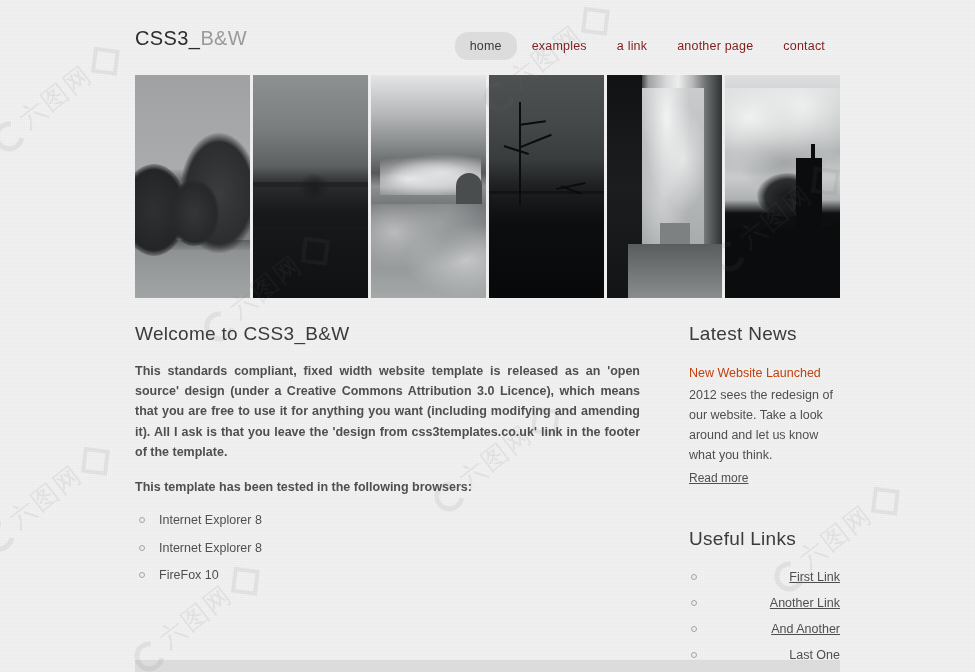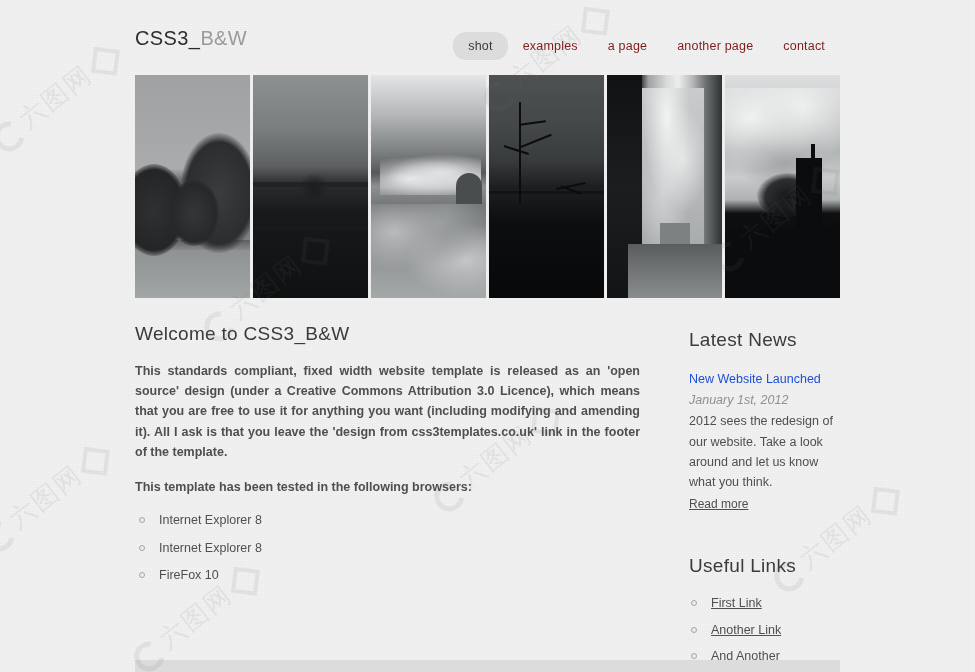--- a/index.html
+++ b/index.html
@@ -182,38 +182,38 @@
   .side { width: 151px; }
 
   h2 {
     font-size: 19px;
     font-weight: 300;
     color: #3b3b3b;
     margin: 0 0 16px 0;
     letter-spacing: 0.3px;
     line-height: 1.1;
   }
-  .side h2 { margin-bottom: 19px; margin-top: 6px; }
+  .side h2 { margin-bottom: 19px; }
   h2.spaced { margin-top: 34px; }
   .side h2.spaced { margin-top: 41px; }
 
   p {
     font-size: 12.5px;
     line-height: 1.62;
     color: #4f4f4f;
     margin: 0 0 15px 0;
   }
   .main p { text-align: justify; font-weight: bold; }
   .side p { text-align: left; margin-bottom: 2px; }
 
   a { color: #4f4f4f; text-decoration: underline; }
 
   .news-title {
     font-size: 12.5px;
-    color: #1d4ed8;
+    color: #c2410c;
     margin: 0;
     line-height: 1.5;
   }
   .news-date {
     font-size: 12.5px;
     color: #8f8f8f;
     font-style: italic;
     margin: 0 0 14px 0;
     line-height: 1.5;
   }
@@ -230,42 +230,42 @@
   }
   li::before {
     content: "";
     position: absolute;
     left: 4px; top: 5px;
     width: 4px; height: 4px;
     border: 1px solid #a5a5a5;
     border-radius: 50%;
     background: #ececec;
   }
-  .side li { margin-bottom: 10px; padding-left: 22px; }
+  .side li { margin-bottom: 10px; padding-left: 22px; text-align: right; }
   .side li::before { left: 2px; }
   .footer-holder {
     position: absolute;
     left: 0; bottom: 0;
     width: 975px; height: 12px;
     display: flex; justify-content: center;
   }
   .footer-holder > div { width: 705px; height: 100%; background: #dcdcdc; }
 </style>
 </head>
 <body>
 
 <div class="wrapper">
 
   <div class="header">
     <div class="logo"><span>CSS3_</span><span class="accent">B&amp;W</span></div>
 
     <div class="nav">
-      <a class="nav-item active" href="#">shot</a>
+      <a class="nav-item active" href="#">home</a>
       <a class="nav-item" href="#">examples</a>
-      <a class="nav-item" href="#">a page</a>
+      <a class="nav-item" href="#">a link</a>
       <a class="nav-item" href="#">another page</a>
       <a class="nav-item" href="#">contact</a>
     </div>
   </div>
 
   <div class="gallery">
     <div class="shot s1">
       <div class="grass"></div>
         <div class="wall"></div>
         <div class="t1"></div>
@@ -320,21 +320,20 @@
         <li>Internet Explorer 8</li>
         <li>Internet Explorer 8</li>
         <li>FireFox 10</li>
 
       </ul>
     </div>
 
     <div class="side">
       <h2>Latest News</h2>
       <p class="news-title">New Website Launched</p>
-      <p class="news-date">January 1st, 2012</p>
       <p>2012 sees the redesign of our website. Take a look around and let us know what you think.</p>
       <a class="readmore" href="#">Read more</a>
 
       <h2 class="spaced">Useful Links</h2>
       <ul>
         <li><a href="#">First Link</a></li>
         <li><a href="#">Another Link</a></li>
         <li><a href="#">And Another</a></li>
         <li><a href="#">Last One</a></li>
       </ul>

